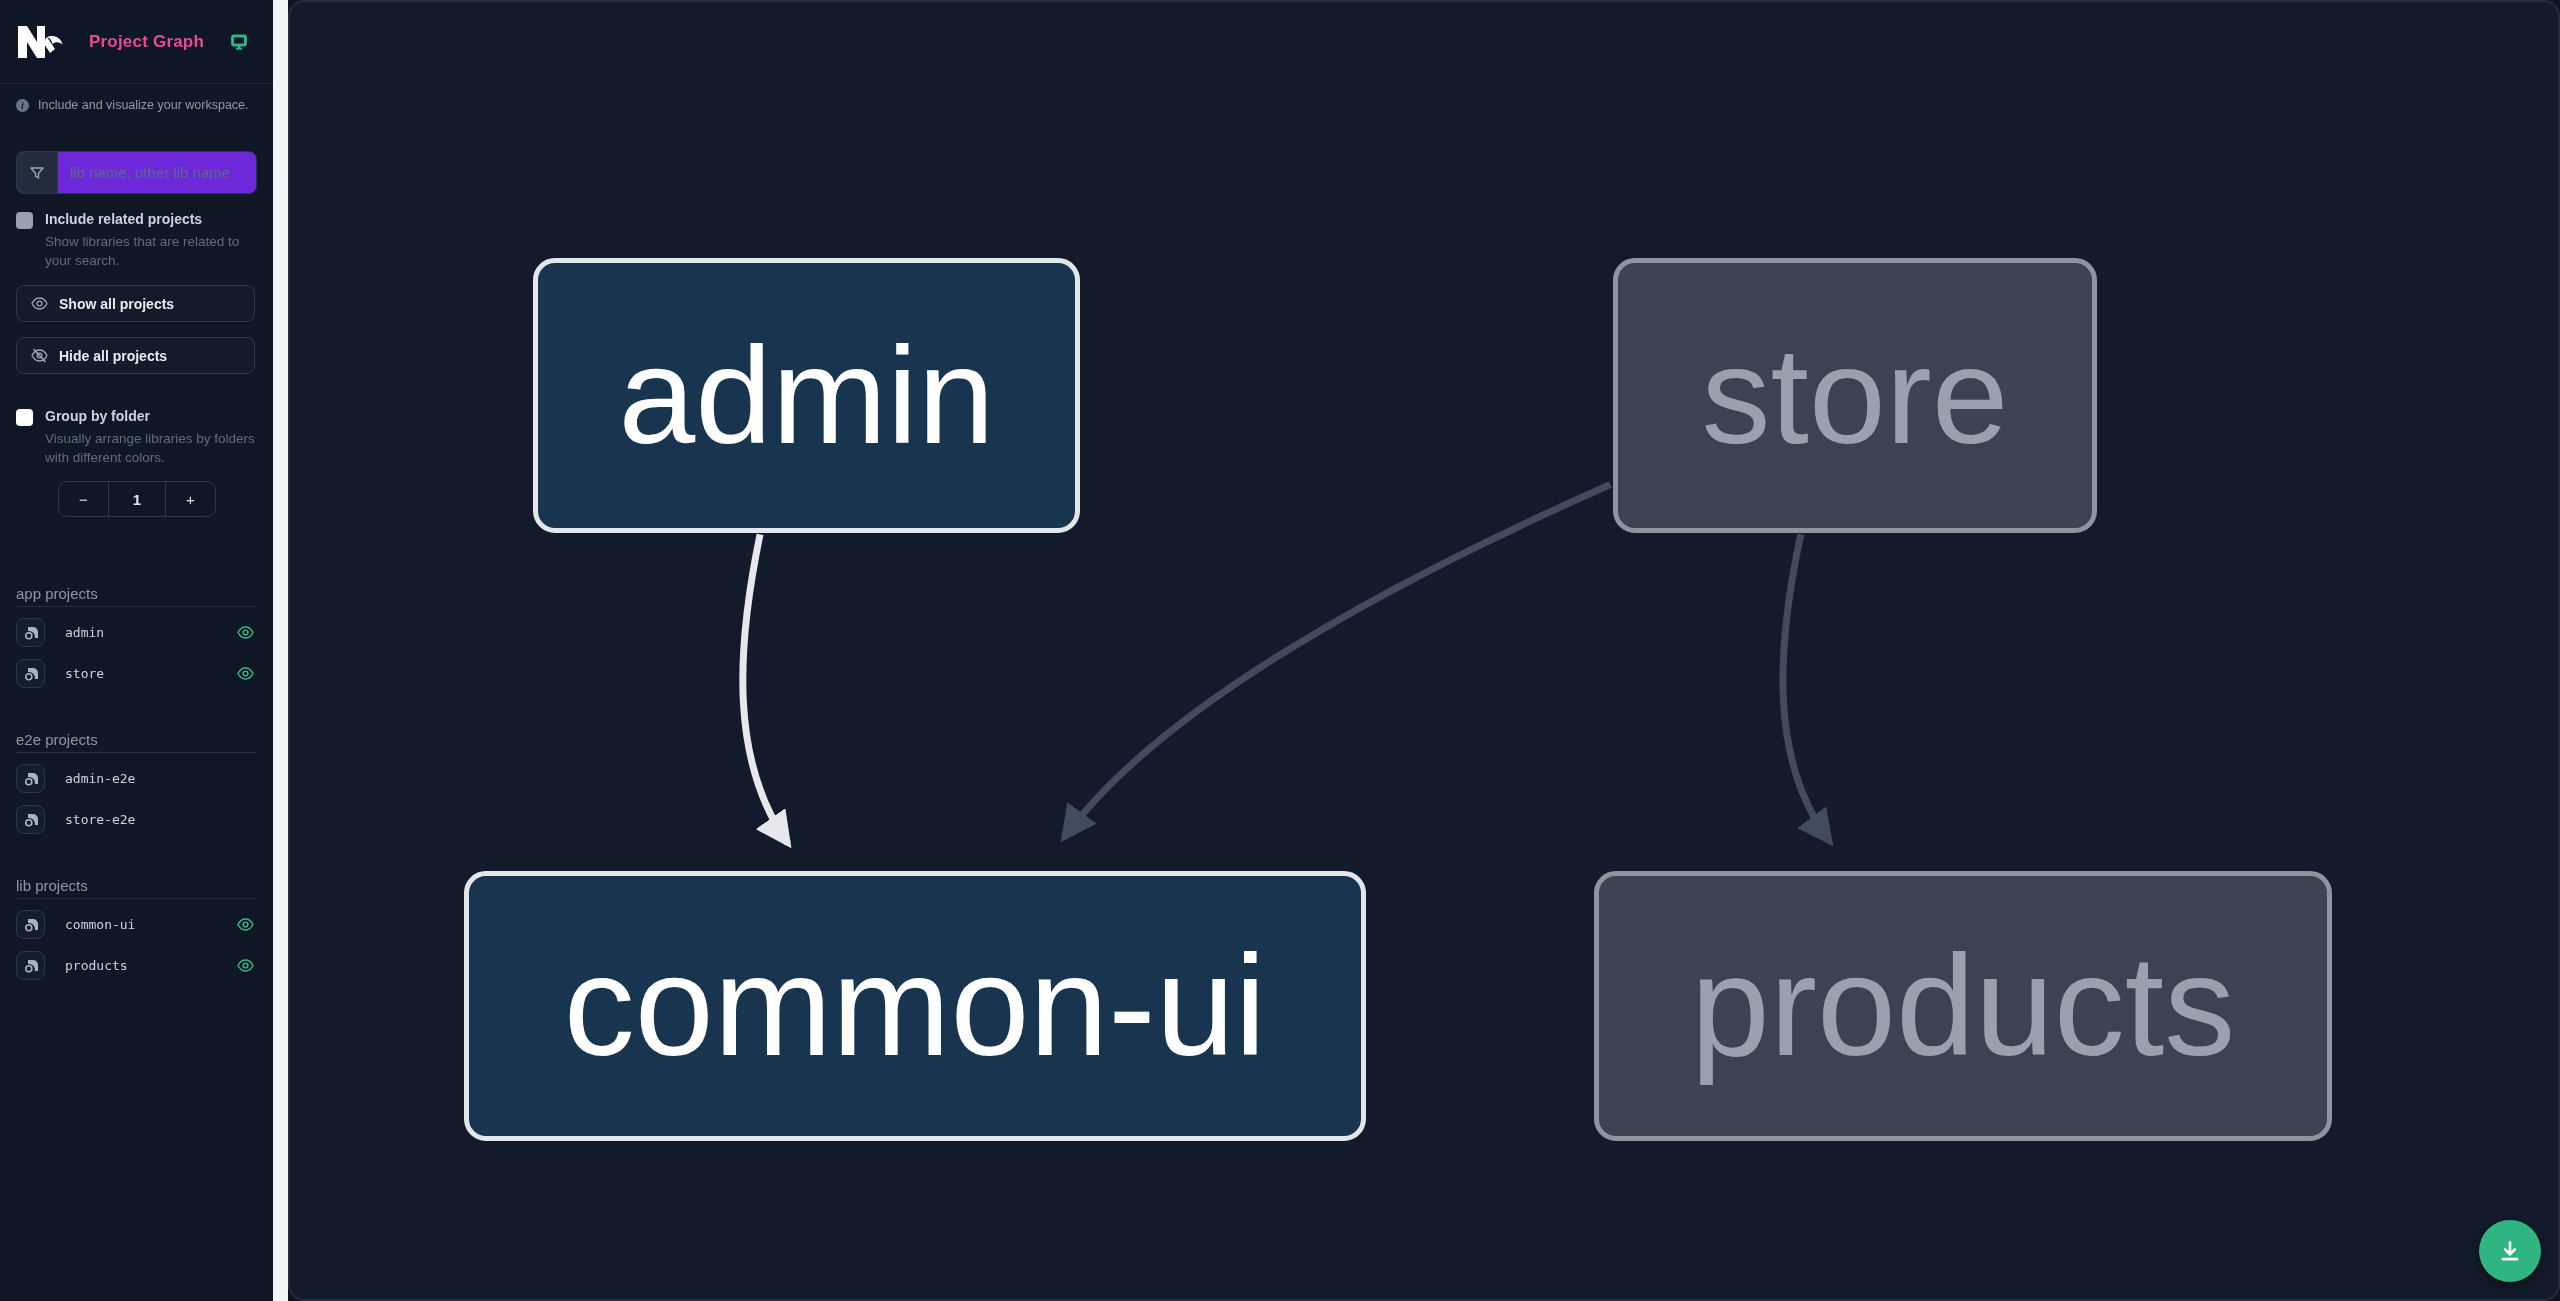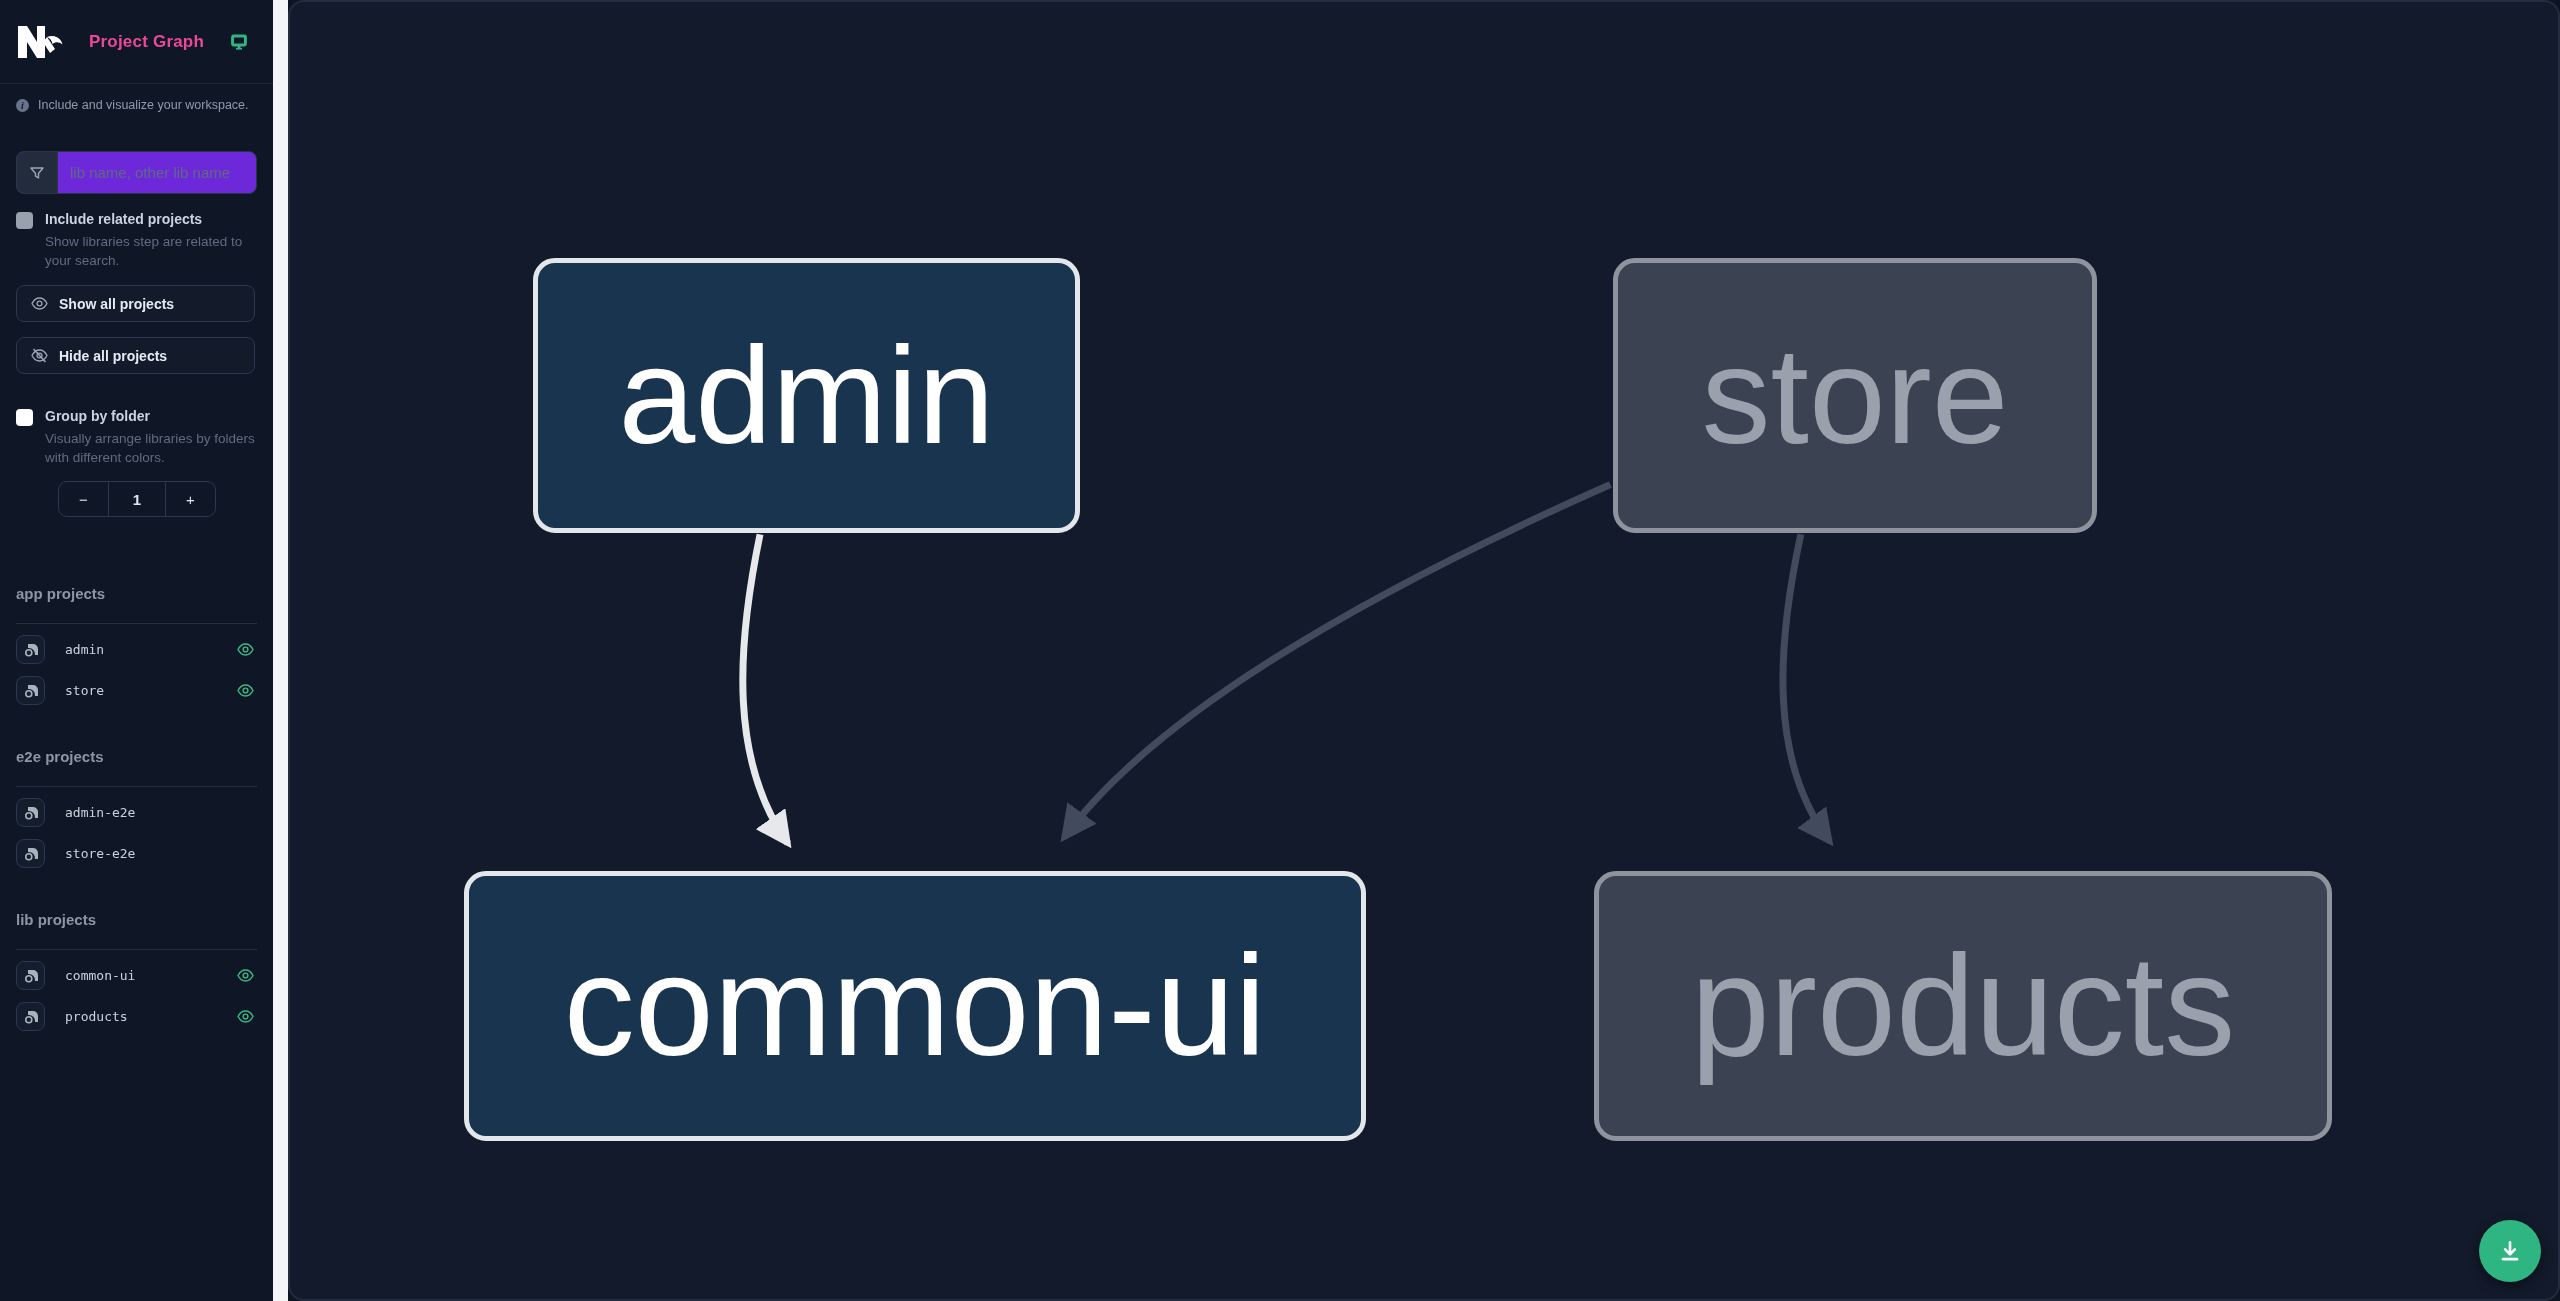--- a/index.html
+++ b/index.html
@@ -72,22 +72,22 @@
     margin:14px 0 0 42px; display:flex; width:158px; height:36px;
     border:1px solid #2c3850; border-radius:9px; overflow:hidden;
   }
   .stepper > div { display:flex; align-items:center; justify-content:center; font-size:15px; color:#dfe5ee; }
   .step-minus, .step-plus { flex:0 0 49px; cursor:pointer; }
   .step-val { flex:1; border-left:1px solid #2c3850; border-right:1px solid #2c3850; font-weight:700; }
 
   .section { margin-top:42px; }
   .section.first { margin-top:68px; }
   .section h3 {
-    margin:0; font-size:15px; font-weight:700; color:#8d96a4;
-    padding-bottom:21px; border-bottom:1px solid #263041;
+    margin:0; font-size:15px; font-weight:400; color:#8d96a4;
+    padding-bottom:4px; border-bottom:1px solid #263041;
   }
   .proj-row { display:flex; align-items:center; margin-top:10px; height:31px; }
   .proj-icon-btn {
     width:29px; height:29px; flex:0 0 29px; border:1px solid #2c3850; border-radius:8px;
     background:#141d2e; display:flex; align-items:center; justify-content:center;
     color:#aab2bd; cursor:pointer;
   }
   .proj-name {
     margin-left:20px; font-family:"DejaVu Sans Mono", monospace;
     font-size:13px; color:#ccd3dc; cursor:pointer;
@@ -152,21 +152,21 @@
         <svg width="14" height="14" viewBox="0 0 14 14" fill="none" stroke="currentColor" stroke-width="1.4" stroke-linejoin="round">
           <path d="M1 2 h12 L8.5 7.5 V12 l-3 -1.8 V7.5 z"></path>
         </svg>
       </span>
       <input type="text" placeholder="lib name, other lib name" style="">
     </div>
 
     <div class="opt">
       <span class="box box-gray"></span>
       <div class="lbl">Include related projects</div>
-      <div class="desc">Show libraries step are related to your search.</div>
+      <div class="desc">Show libraries that are related to your search.</div>
     </div>
 
     <div class="sb-btn">
       <span class="ic">
         <svg width="17" height="13" viewBox="0 0 17 13" fill="none" stroke="currentColor" stroke-width="1.3">
           <path d="M1 6.5 C3 2.5 6 1 8.5 1 S14 2.5 16 6.5 C14 10.5 11 12 8.5 12 S3 10.5 1 6.5 z"></path>
           <circle cx="8.5" cy="6.5" r="2.4"></circle>
         </svg>
       </span>
       <span>Show all projects</span>

